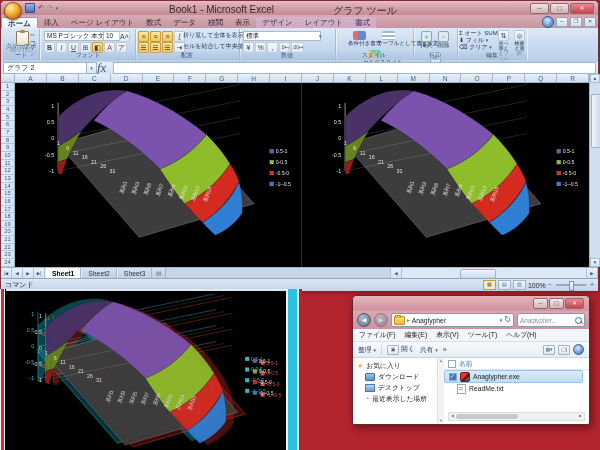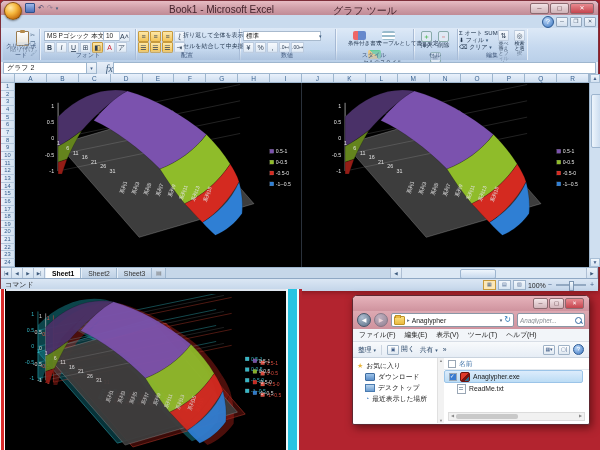--- a/index.html
+++ b/index.html
@@ -59,21 +59,21 @@
   .orange{background:linear-gradient(#fde7a8,#f4c558)!important;border-color:#c89b3c!important}
   .icbox{display:block;margin:1px auto 0;border-radius:2px}
   .stybtn{display:inline-block;width:25px;text-align:center}
   .stybtn .minitxt{transform:scale(.92);transform-origin:top center}
 
   
   #fbar{left:0;top:61px;width:100%;height:12px;background:linear-gradient(#e7eef8,#d3e0ef);border-bottom:1px solid #9eb6ce;display:flex;align-items:center}
   #namebox{width:76px;height:10px;margin-left:2px;background:#fff;border:1px solid #9eb6ce;font-size:7px;padding:0 3px;line-height:10px}
   #nb-drop{width:9px;height:10px;border:1px solid #9eb6ce;border-left:none;background:linear-gradient(#f3f7fc,#dbe6f2);
     font-size:5px;text-align:center;line-height:10px;color:#44608a}
-  #fx{width:16px;text-align:right;font-style:italic;font-family:"Liberation Serif",serif;font-size:10px;color:#3c5a7a}
+  #fx{width:16px;text-align:left;font-style:italic;font-family:"Liberation Serif",serif;font-size:13px;color:#3c5a7a}
   #ffield{flex:1;height:10px;background:#fff;border:1px solid #9eb6ce;margin-right:2px}
 
   
   #colhead{left:14px;top:73px;width:574px;height:9px;display:flex;overflow:hidden}
   .col{width:31.9px;flex:none;box-sizing:border-box;border-right:1px solid #9eb6ce;border-bottom:1px solid #9eb6ce;
     background:linear-gradient(#e9f1fb,#cfdeef);text-align:center;font-size:6.5px;color:#39618f;line-height:9px}
   #corner{left:0;top:73px;width:14px;height:9px;background:linear-gradient(#e9f1fb,#c8d8ea);border-right:1px solid #9eb6ce;border-bottom:1px solid #9eb6ce;box-sizing:border-box}
   #rowhead{left:0;top:82px;width:14px;height:184px;background:#dce8f4}
   .rown{height:7.66px;box-sizing:border-box;border-bottom:1px solid #b4c8dd;border-right:1px solid #9eb6ce;
     font-size:5.8px;color:#39618f;text-align:center;line-height:7px;background:linear-gradient(90deg,#e9f1fb,#d3e1f0)}
@@ -182,20 +182,32 @@
       </div>
     </div>
     <div id="orb" class="abs"></div>
     <div class="abs qat">
       <span class="save-ic"></span>
       <span>↶</span>
       <span style="opacity:.45">↷</span>
       <span class="ddown">▾</span>
     </div>
 
+    <div id="tabrow" class="abs">
+        <div class="rtab active">ホーム</div>
+        <div class="rtab">挿入</div>
+        <div class="rtab">ページ レイアウト</div>
+        <div class="rtab">数式</div>
+        <div class="rtab">データ</div>
+        <div class="rtab">校閲</div>
+        <div class="rtab">表示</div>
+        <div class="rtab ctx">デザイン</div>
+        <div class="rtab ctx">レイアウト</div>
+        <div class="rtab ctx">書式</div>
+      </div>
     <div id="tr-right" class="abs">
       <div class="helpbtn">?</div>
       <div class="wbbtn">─</div>
       <div class="wbbtn">❐</div>
       <div class="wbbtn">✕</div>
     </div>
 
     <div id="ribbon" class="abs">
 
       <div class="rgroup" style="left:2px;width:36px">

